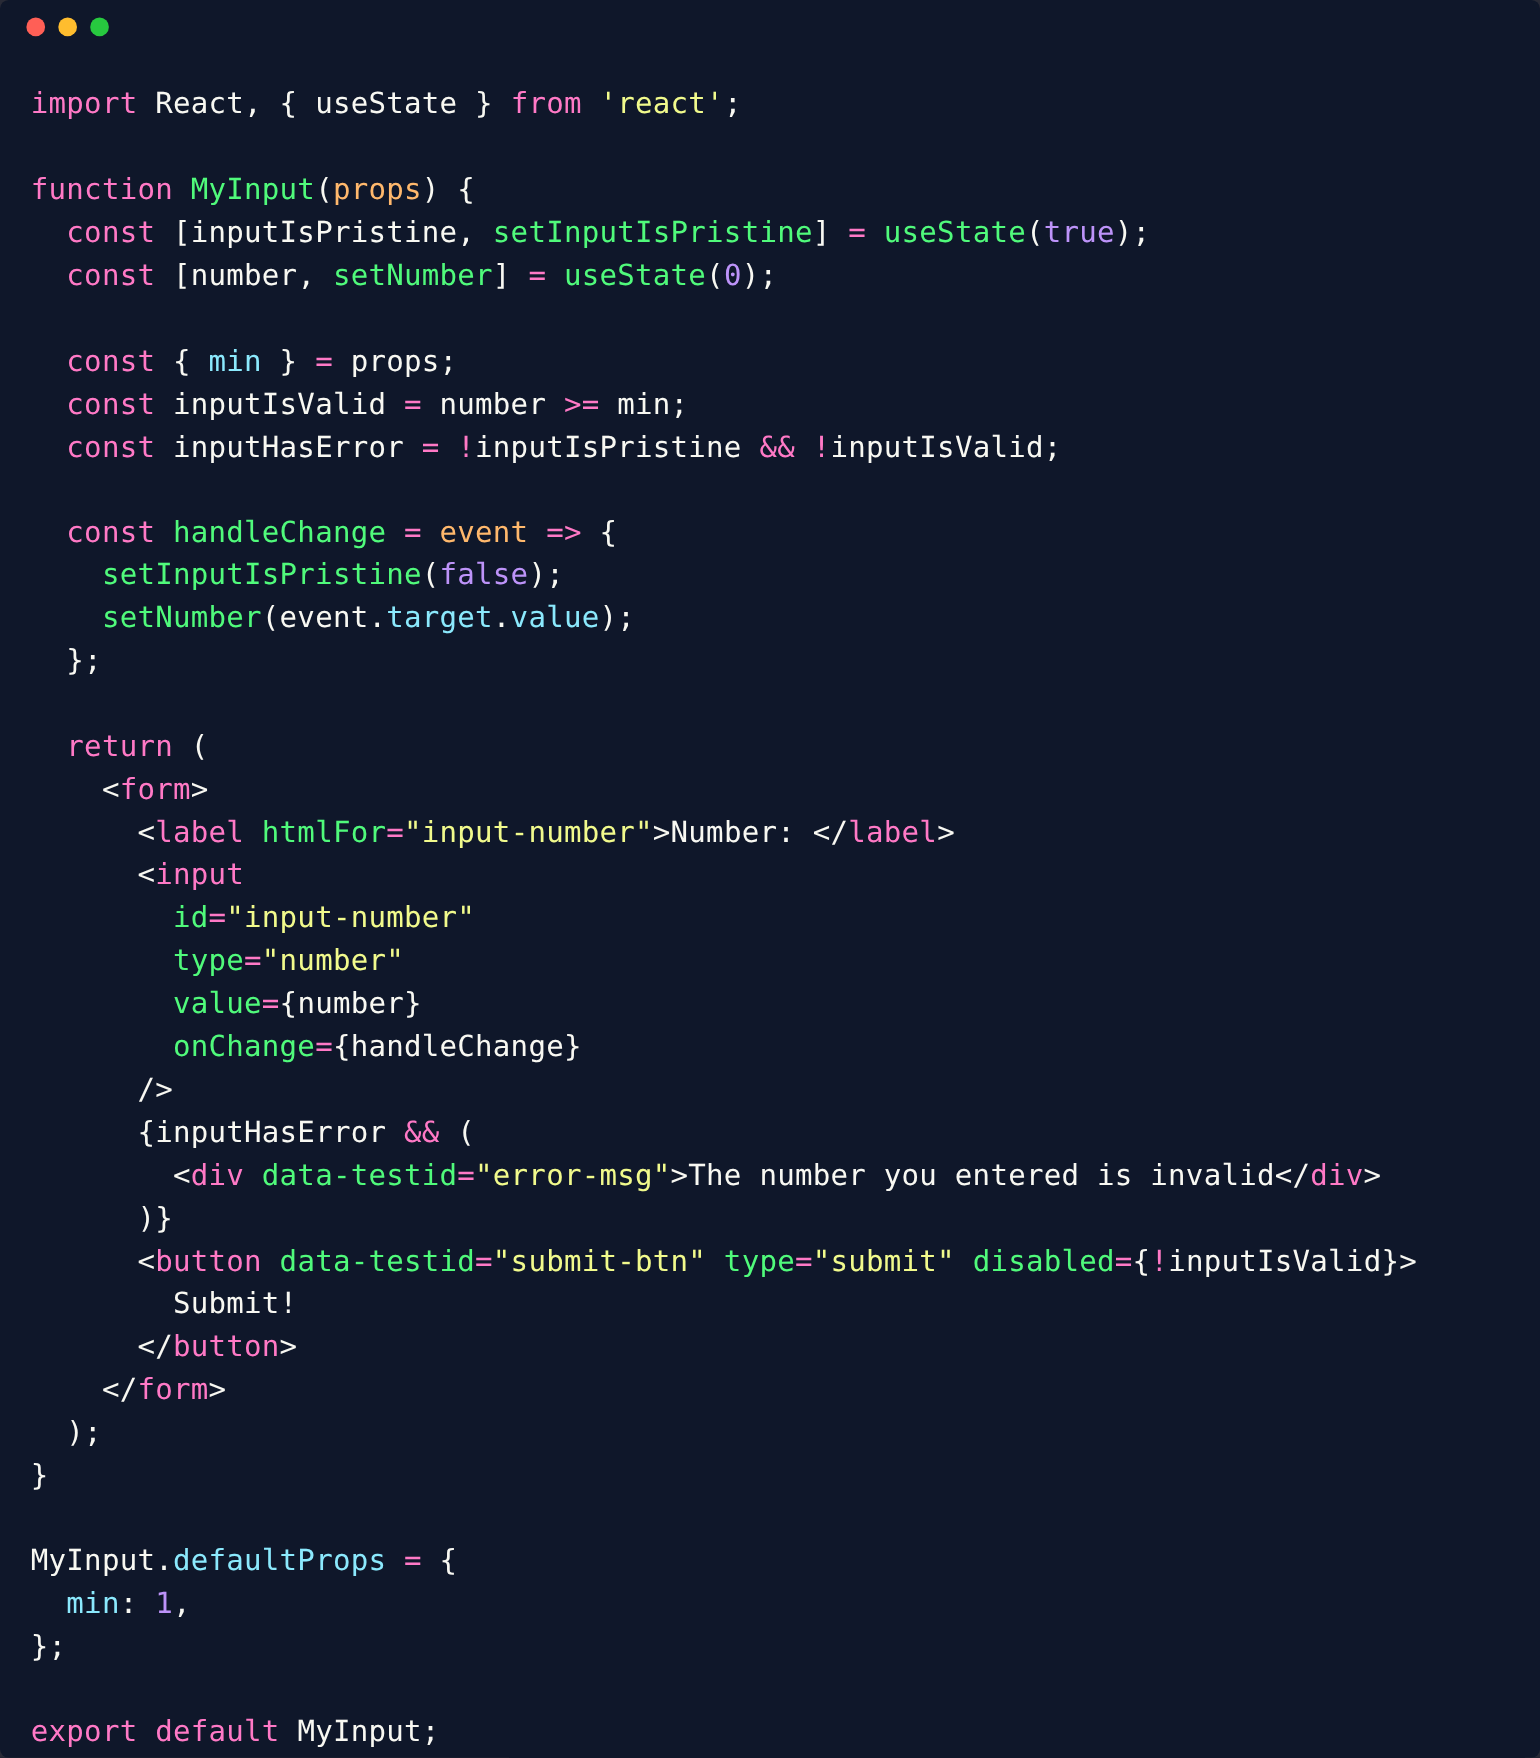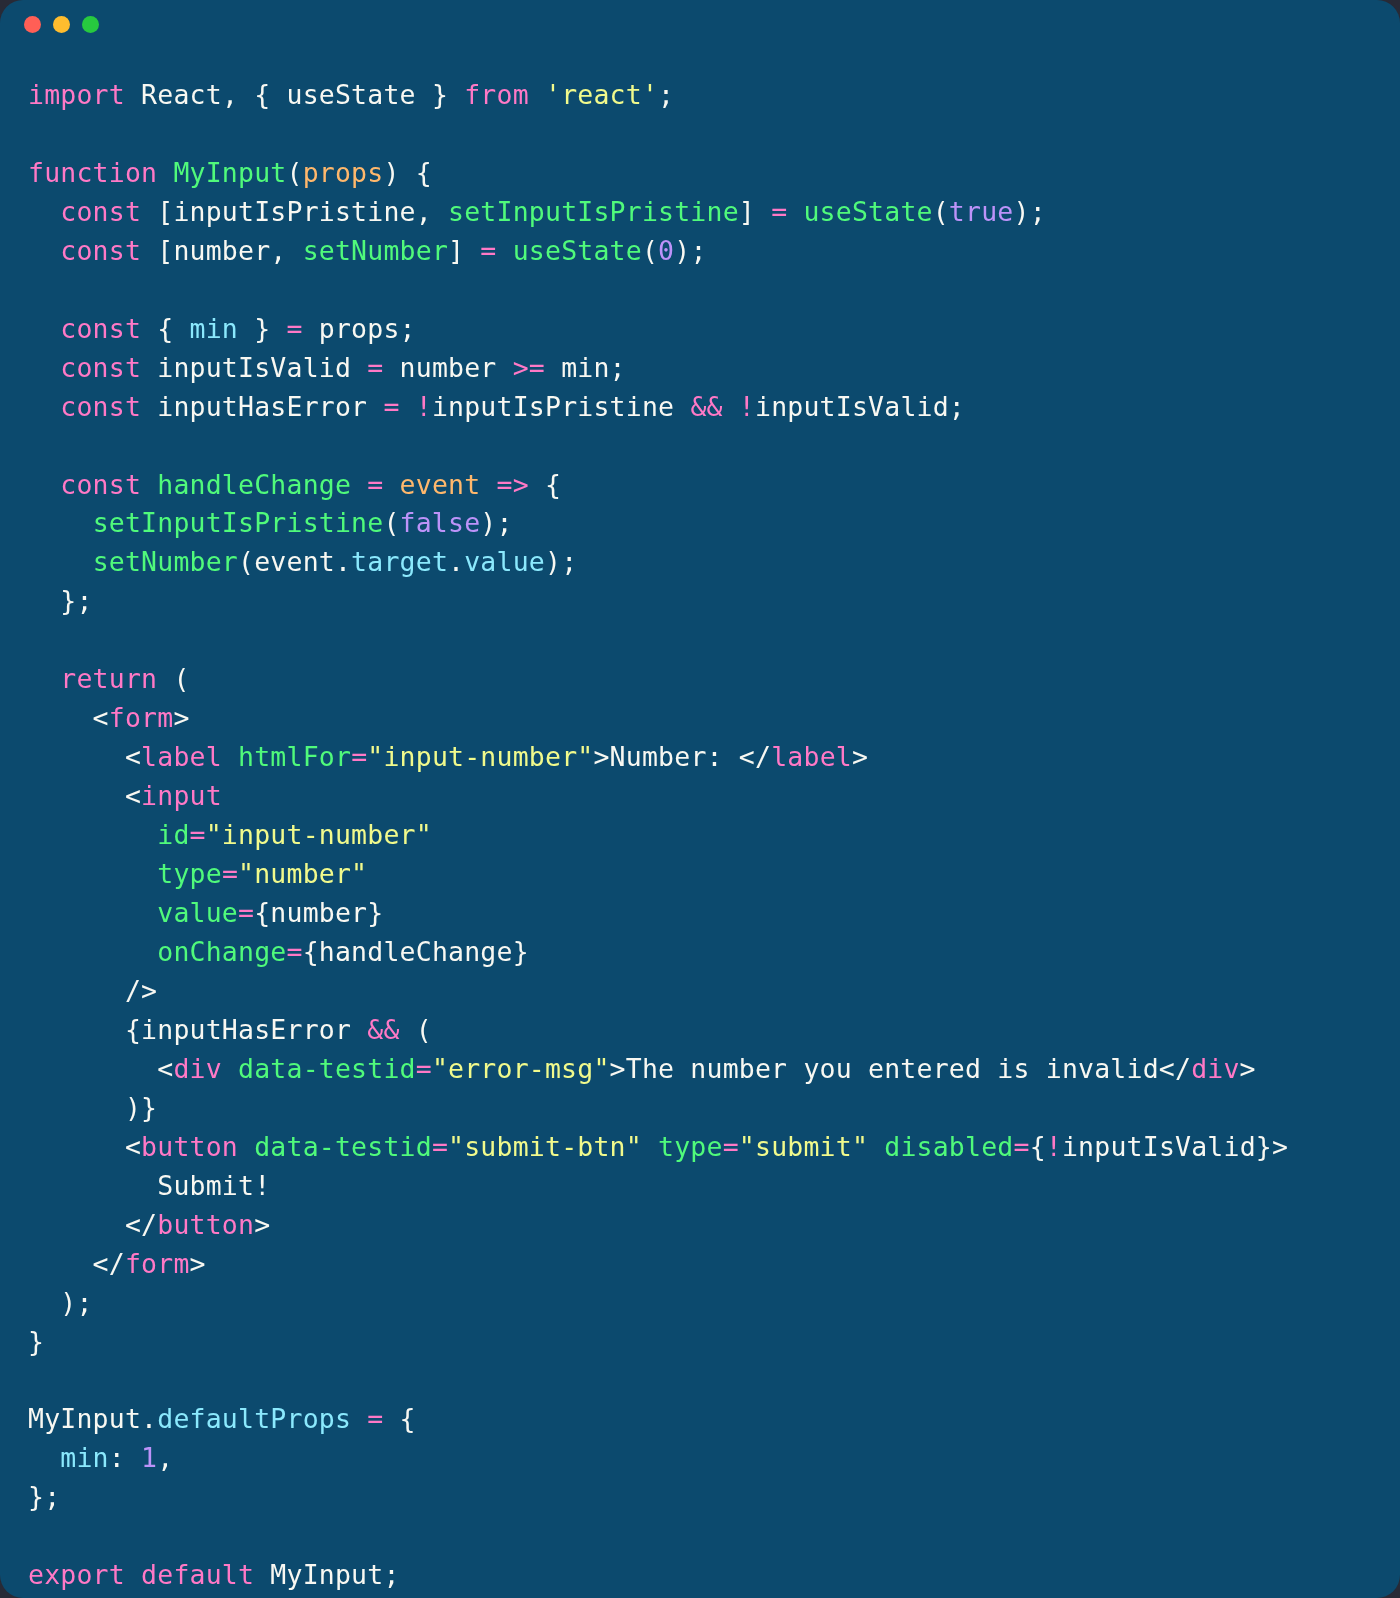--- a/index.html
+++ b/index.html
@@ -6,22 +6,22 @@
   body {
     background: #282a36;
     width: 1400px;
     height: 1598px;
     font-family: "SF Mono", "Monaco", "Menlo", "Consolas", "Liberation Mono", "Courier New", monospace;
     overflow: hidden;
   }
   .window {
     width: 100%;
     height: 100%;
-    background: #0c4a6e;
-    border-radius: 23px;
+    background: #0f172a;
+    border-radius: 8px;
   }
   .titlebar {
     height: 48px;
     display: flex;
     align-items: center;
     padding-left: 24px;
     gap: 12px;
   }
   .traffic-light {
     width: 17px;

